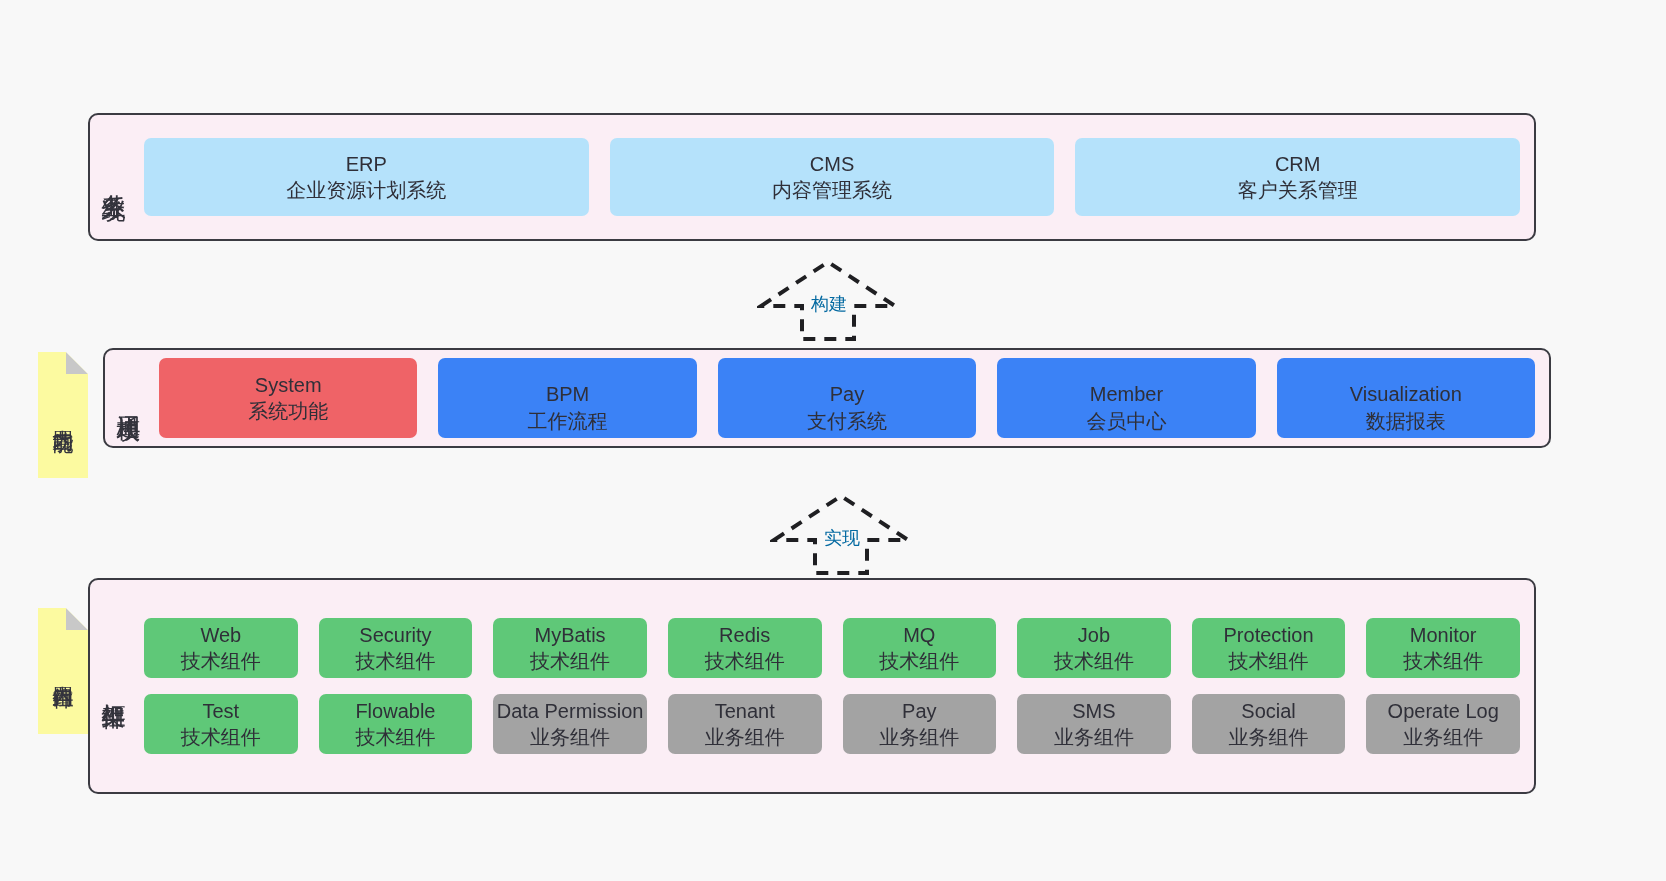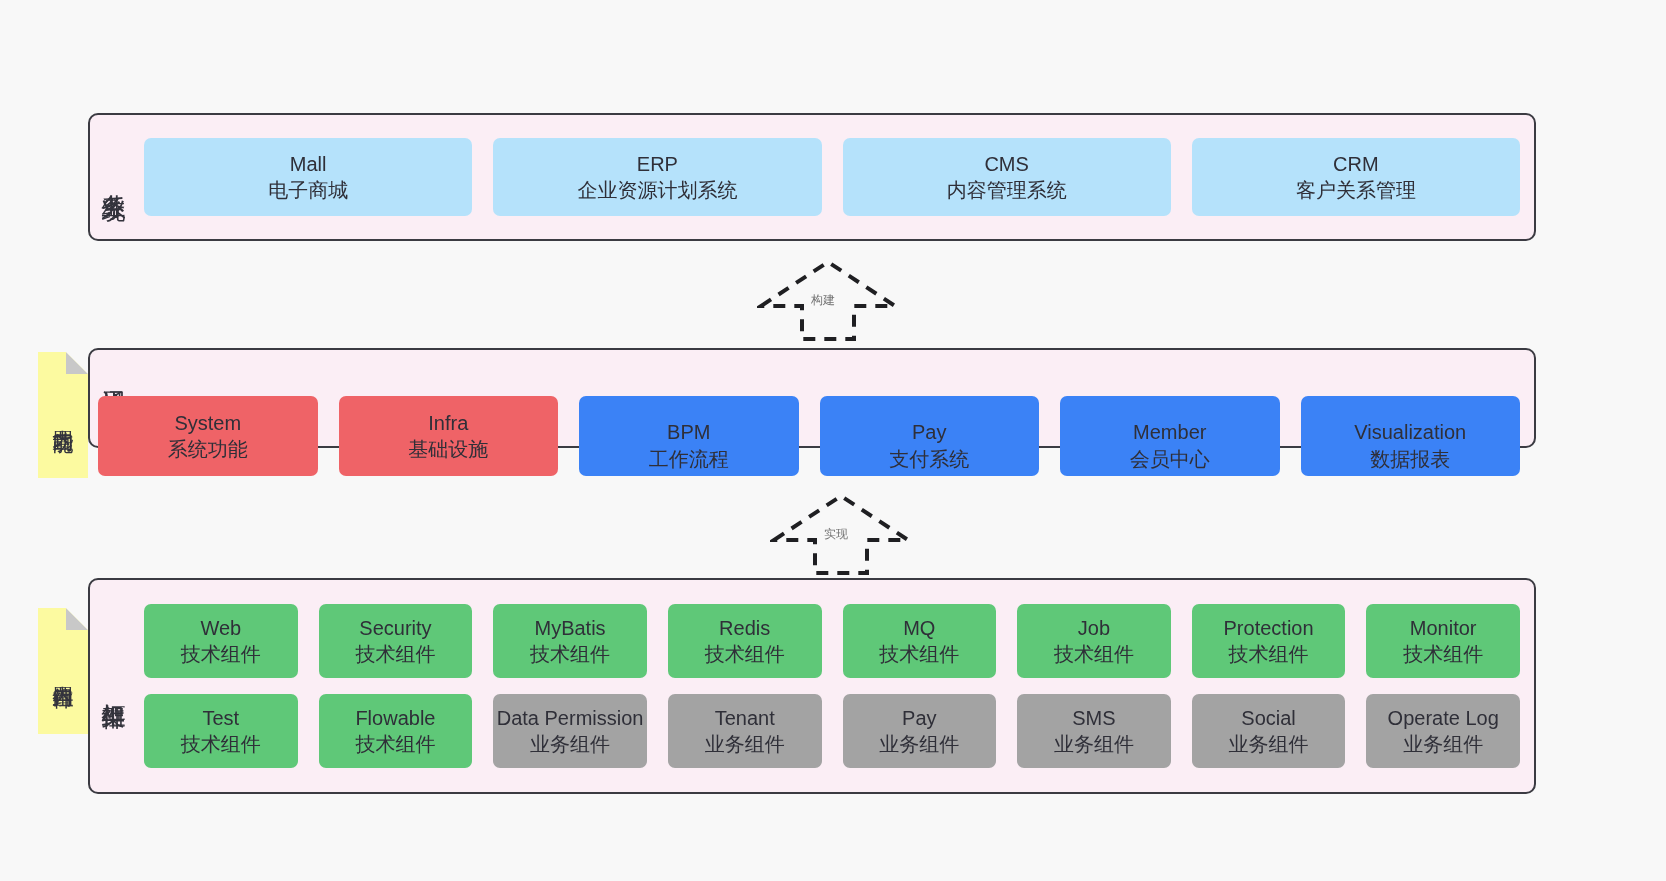--- a/index.html
+++ b/index.html
@@ -83,21 +83,21 @@
     line-height: 1.32;
     color: #2f2f38;
     user-select: none;
     padding: 4px 2px;
   }
   .card .en { display: block; }
   .card .cn { display: block; }
 
   .h-biz   { height: 78px; }
   .h-mod   { height: 80px; }
-  .h-comp  { height: 74px; }
+  .h-comp  { height: 60px; }
 
   .c-blue        { background: #b5e2fb; }
   .c-red         { background: #ef6367; }
   .c-pink        { background: #3b82f6; justify-content: flex-end; }
   .c-green       { background: #5fc878; }
   .c-green-light { background: #a3a3a3; }
 
   
   .sticky {
     position: absolute;
@@ -126,40 +126,36 @@
     clip-path: polygon(0 0, 100% 100%, 0 100%);
   }
 
   
   .uml-arrow {
     position: absolute;
   }
   .uml-arrow svg { display: block; }
   .uml-label {
     position: absolute;
-    font-size: 12px;
-    color: #737373;
+    font-size: 18px;
+    color: #0369a1;
     white-space: nowrap;
     user-select: none;
     background: transparent;
   }
 </style>
 </head>
 <body>
 
 <div id="stage">
 
   <div class="layer" id="layer-business" style="left:88px; top:113px; width:1448px; height:128px;">
     <div class="layer-label">业务系统</div>
     <div class="layer-body">
       <div class="row">
-        <div class="card h-biz c-blue">
-          <span class="en">Mall</span>
-          <span class="cn">电子商城</span>
-        </div>
         <div class="card h-biz c-blue">
           <span class="en">ERP</span>
           <span class="cn">企业资源计划系统</span>
         </div>
         <div class="card h-biz c-blue">
           <span class="en">CMS</span>
           <span class="cn">内容管理系统</span>
         </div>
         <div class="card h-biz c-blue">
           <span class="en">CRM</span>
@@ -174,31 +170,27 @@
       <path d="M 4 48 L 71 4 L 138 48 L 97 48 L 97 81 L 45 81 L 45 48 Z" fill="none" stroke="#1f1f22" stroke-width="4" stroke-dasharray="12,9" stroke-linejoin="miter" stroke-linecap="butt"></path>
     </svg>
   </div>
   <div class="uml-label" style="left:811px; top:292px;">构建</div>
 
   <div class="sticky" style="left:38px; top:352px; width:50px; height:126px;">
     <span>内置功能</span>
     <span class="sticky-fold"></span>
   </div>
 
-  <div class="layer" id="layer-modules" style="left:88px; top:348px; width:1448px; height:100px;flex-direction:column;">
+  <div class="layer" id="layer-modules" style="left:103px; top:348px; width:1448px; height:100px;">
     <div class="layer-label">通用模块</div>
     <div class="layer-body">
       <div class="row">
         <div class="card h-mod c-red">
           <span class="en">System</span>
           <span class="cn">系统功能</span>
-        </div>
-        <div class="card h-mod c-red">
-          <span class="en">Infra</span>
-          <span class="cn">基础设施</span>
         </div>
         <div class="card h-mod c-pink">
           <span class="en">BPM</span>
           <span class="cn">工作流程</span>
         </div>
         <div class="card h-mod c-pink">
           <span class="en">Pay</span>
           <span class="cn">支付系统</span>
         </div>
         <div class="card h-mod c-pink">

